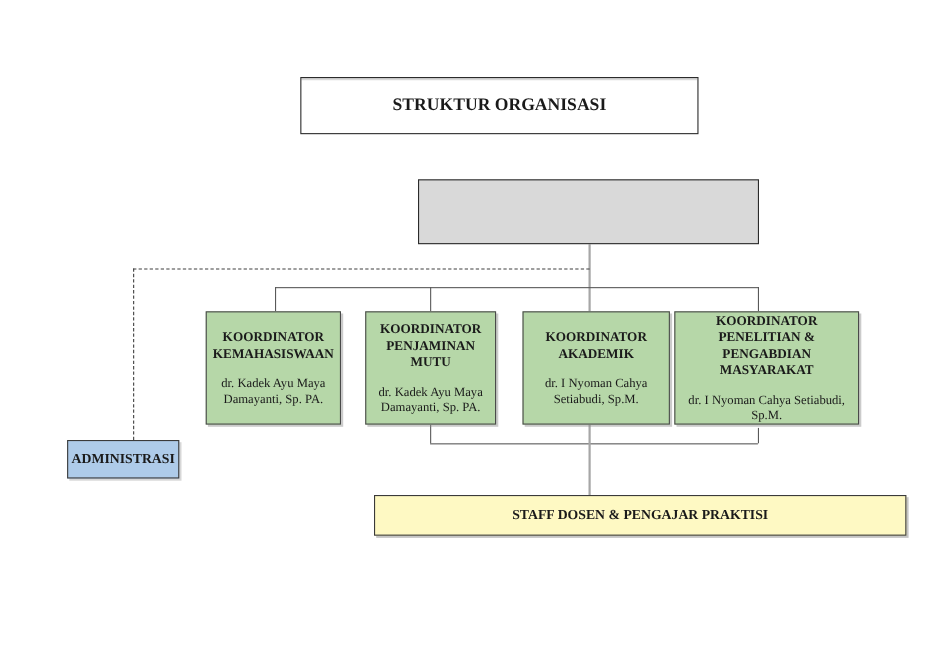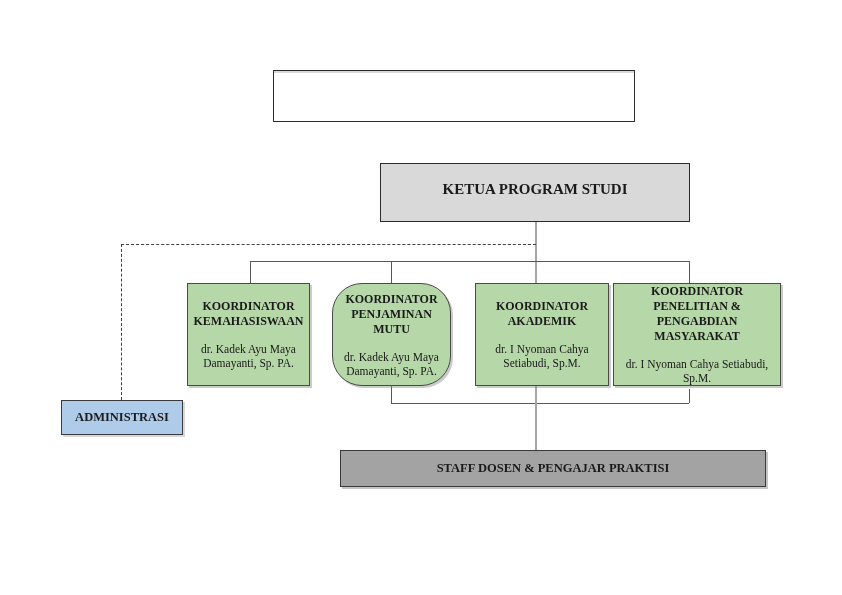--- a/index.html
+++ b/index.html
@@ -51,44 +51,44 @@
     white-space: nowrap;
   }
   .coord-box {
     top: 283px; height: 103px;
     background: #b6d7a8;
     border-color: #4a4a4a;
     box-shadow: 2px 2px 0 rgba(140,140,140,0.45);
     padding: 4px;
   }
   .coord-1 { left: 187px; width: 123px; }
-  .coord-2 { left: 332px; width: 119px; border-radius: 30px; }
+  .coord-2 { left: 332px; width: 119px; }
   .coord-3 { left: 475px; width: 134px; }
   .coord-4 { left: 613px; width: 168px; }
   .coord-title {
     font-weight: bold;
     font-size: 12px;
     line-height: 15px;
   }
   .coord-name {
     font-size: 11.5px;
     line-height: 14px;
     margin-top: 13px;
   }
   .admin-box {
-    left: 61px; top: 400px; width: 122px; height: 35px;
+    left: 61px; top: 400px; width: 102px; height: 35px;
     background: #aecbe9;
     border-color: #3a3a3a;
     box-shadow: 2px 2px 0 rgba(140,140,140,0.35);
     font-weight: bold;
     font-size: 12.5px;
   }
   .staff-box {
-    left: 340px; top: 450px; width: 426px; height: 37px;
-    background: #a3a3a3;
+    left: 340px; top: 450px; width: 484px; height: 37px;
+    background: #fef9c3;
     border-color: #3a3a3a;
     box-shadow: 2px 2px 0 rgba(140,140,140,0.5);
     font-weight: bold;
     font-size: 12.5px;
   }
   
   .line {
     position: absolute;
   }
   .vline-thin { width: 0; border-left: 1px solid #595959; }
@@ -110,24 +110,24 @@
 
   <div class="line vline-thin" style="left:391px; top:386px; height:17px;"></div>
   <div class="line vline-thin" style="left:689px; top:389px; height:14px;"></div>
   <div class="line hline-thin" style="left:391px; top:403px; width:298px;"></div>
   <div class="line trunk" style="left:535px; top:386px; height:64px;"></div>
 
   <div class="line dash-h" style="left:121px; top:244px; width:415px;"></div>
   <div class="line dash-v" style="left:121px; top:244px; height:156px;"></div>
 
   <div class="box title-box">
+    <div>STRUKTUR ORGANISASI</div>
   </div>
 
   <div class="box ketua-box">
-    <div class="ketua-title">KETUA PROGRAM STUDI</div>
   </div>
 
   <div class="box coord-box coord-1">
     <div class="coord-title">KOORDINATOR KEMAHASISWAAN</div>
     <div class="coord-name">dr. Kadek Ayu Maya Damayanti, Sp. PA.</div>
   </div>
 
   <div class="box coord-box coord-2">
     <div class="coord-title">KOORDINATOR PENJAMINAN MUTU</div>
     <div class="coord-name">dr. Kadek Ayu Maya Damayanti, Sp. PA.</div>

